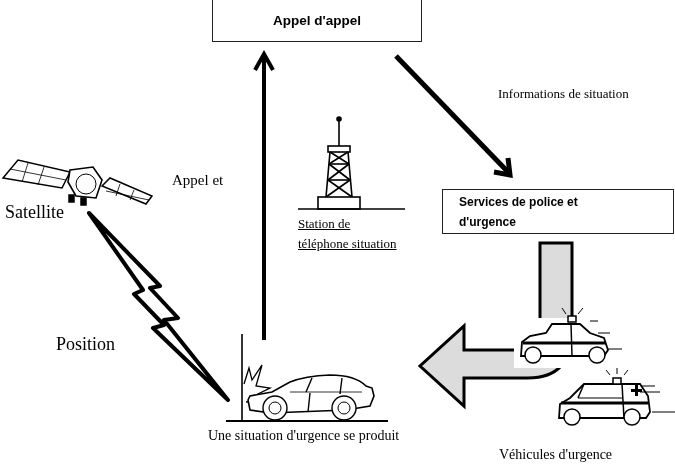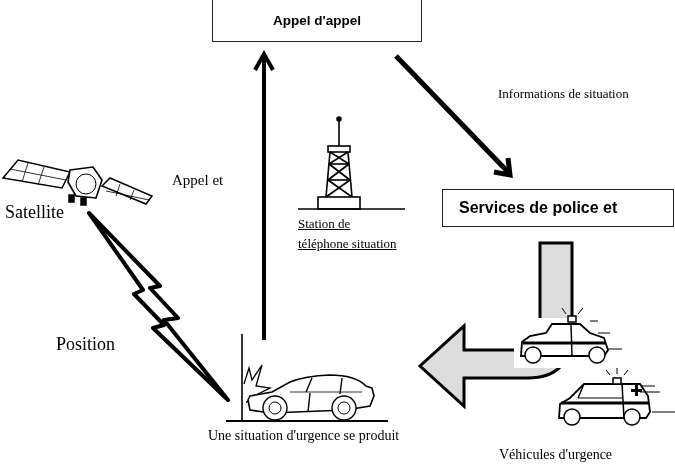--- a/index.html
+++ b/index.html
@@ -4,22 +4,22 @@
 <style>
   html, body { margin: 0; padding: 0; background: #ffffff; }
   #canvas { position: relative; width: 675px; height: 466px; overflow: hidden; background: #ffffff; }
   #canvas svg.art { position: absolute; left: 0; top: 0; width: 675px; height: 466px; }
   .box {
     position: absolute; border: 1.5px solid #222; background: #fff; box-sizing: border-box;
     font-family: "Liberation Sans", sans-serif; font-weight: bold; color: #000;
   }
   .box-call { left: 212px; top: 0px; width: 210px; height: 42px; font-size: 13.5px;
     display: flex; align-items: center; justify-content: center; border-top: none; }
-  .box-services { left: 442px; top: 189px; width: 232px; height: 38px; font-size: 16px;
-    padding: 8px 0 0 16px; line-height: 20px; }
+  .box-services { left: 442px; top: 189px; width: 232px; height: 45px; font-size: 12px;
+    padding: 2px 0 0 16px; line-height: 20px; }
   .lbl { position: absolute; font-family: "Liberation Serif", serif; color: #000; white-space: nowrap; }
   .lbl-info { left: 478px; top: 86px; font-size: 13px; margin-left: 20px; }
   .lbl-appel { left: 172px; top: 170px; font-size: 15px; line-height: 20px; white-space: normal; width: 90px; }
   .lbl-station { left: 298px; top: 214px; font-size: 13px; line-height: 20px; white-space: normal; width: 110px; text-decoration: underline; }
   .lbl-satellite { left: 5px; top: 202px; font-size: 18px; }
   .lbl-position { left: 56px; top: 334px; font-size: 18px; }
   .lbl-emergency { left: 208px; top: 428px; font-size: 14px; }
   .lbl-vehicles { left: 499px; top: 447px; font-size: 14px; }
 </style>
 </head>
@@ -133,20 +133,21 @@
       <circle cx="632" cy="417" r="8"></circle>
     </g>
   </svg>
 
   <div class="box box-call">
     <span>Appel d'appel</span>
   </div>
 
   <div class="box box-services">
     <div>Services de police et</div>
+    <div>d'urgence</div>
   </div>
 
   <div class="lbl lbl-info">Informations de situation</div>
 
   <div class="lbl lbl-appel">
     <div>Appel et</div>
   </div>
 
   <div class="lbl lbl-station">
     <div>Station de</div>

